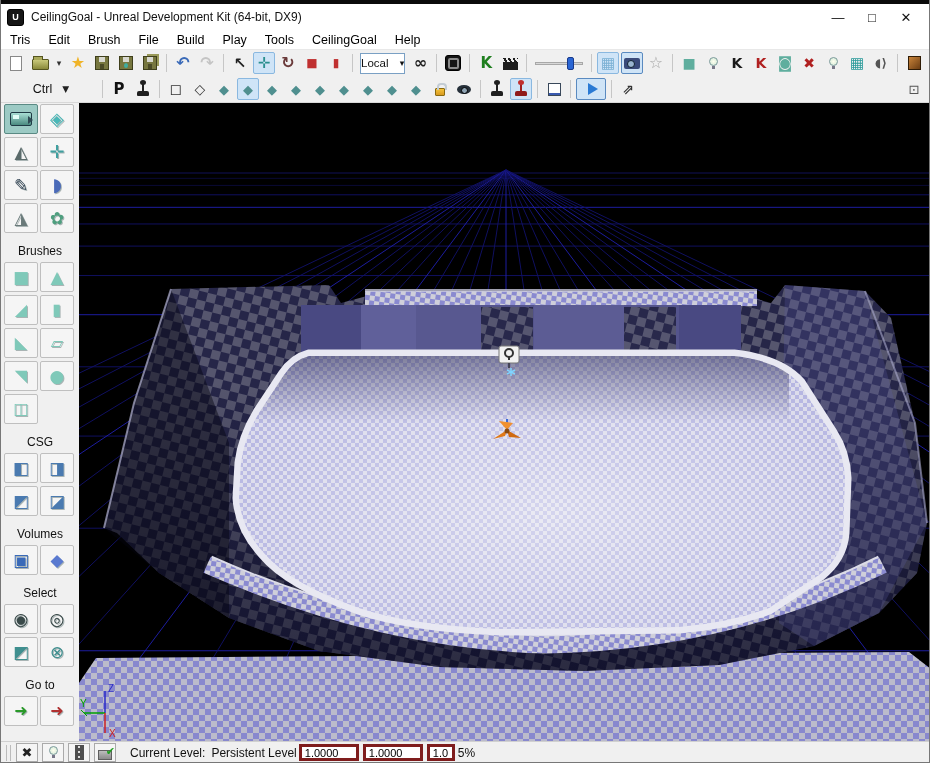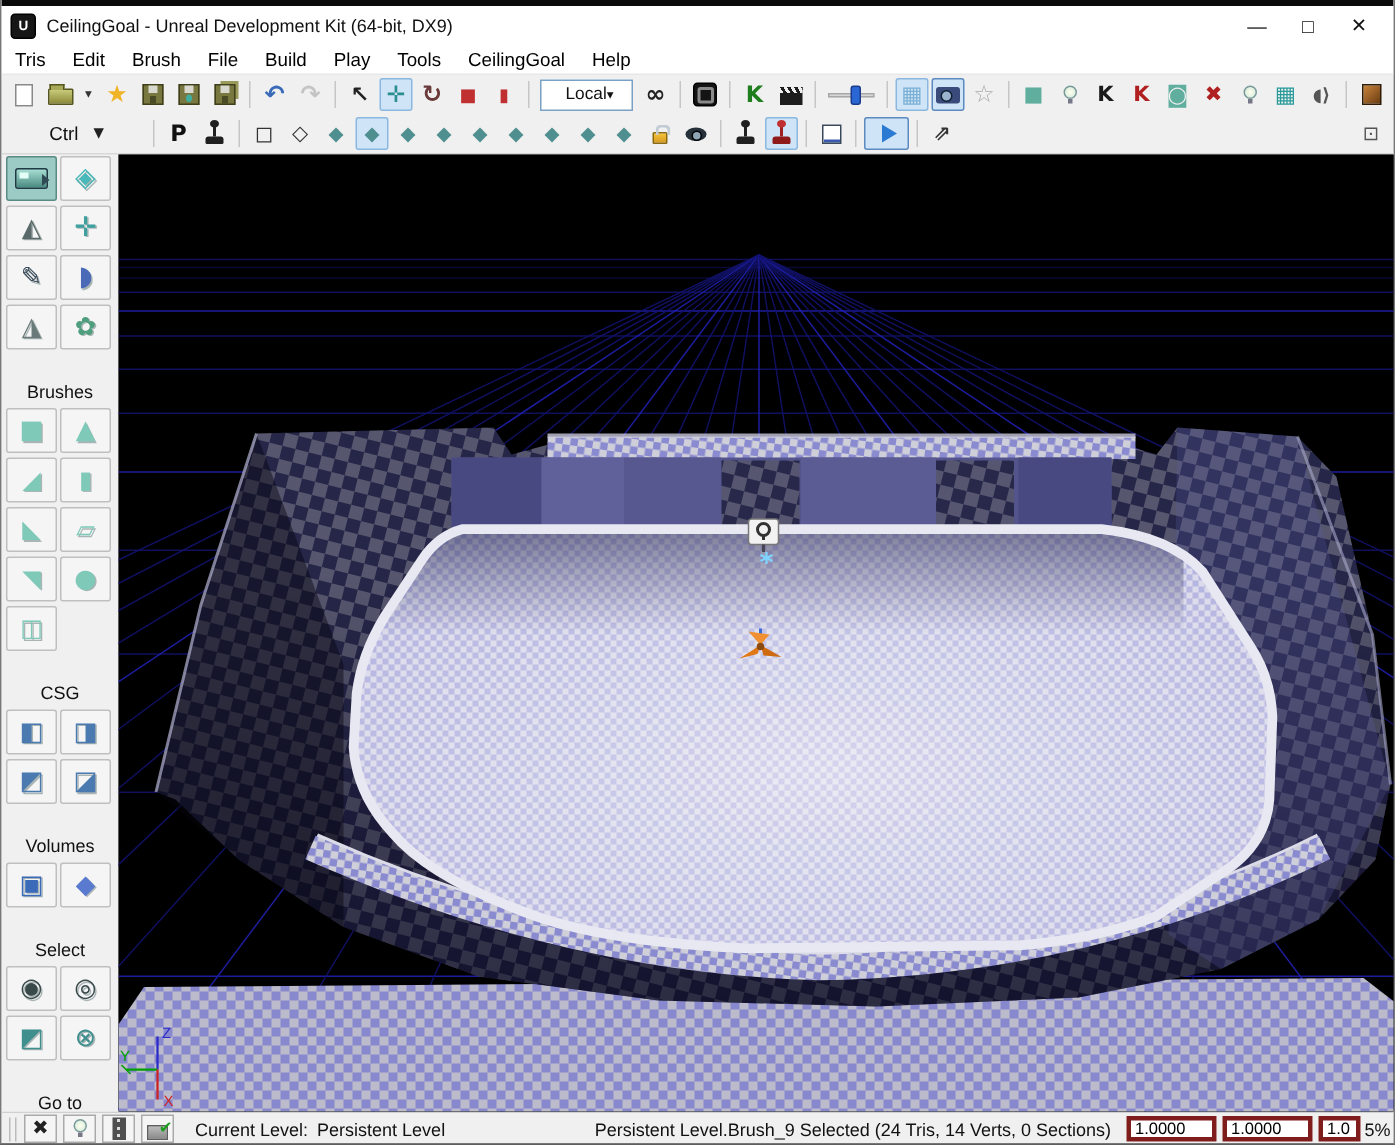--- a/index.html
+++ b/index.html
@@ -17,21 +17,21 @@
   .menu-item{padding:0 9px;font-size:12.5px;color:#000;height:100%;display:flex;align-items:center;}
   
   .toolbar{height:26px;background:#f0f0f0;display:flex;align-items:center;padding:0 3px;position:relative;}
   .toolbar2{height:27px;border-bottom:1px solid #d8d8d8;}
   .tbtn{min-width:22px;height:22px;display:flex;align-items:center;justify-content:center;border:1px solid transparent;border-radius:2px;margin:0 1px;position:relative;}
   .tbtn.sel{background:#cfe4f7;border-color:#8ab8e0;}
   .tbtn.pressed{background:#cfe4f7;border-color:#5a8ac0;}
   .tbtn.dis{opacity:.42;}
   .tsep{width:1px;height:18px;background:#c6c6c6;margin:0 4px;flex:0 0 auto;}
   .g{font-family:"DejaVu Sans",sans-serif;line-height:1;display:inline-block;}
-  .tdrop{height:21px;width:62px;border:1px solid #7aa0c4;background:#fff;display:flex;align-items:center;font-size:11.5px;padding:0 16px;margin:0 3px;color:#111;justify-content:space-between;}
+  .tdrop{height:21px;width:62px;border:1px solid #7aa0c4;background:#fff;display:flex;align-items:center;font-size:11.5px;padding:0 0;margin:0 3px;color:#111;justify-content:space-between;}
   .modes-hdr{width:94px;height:100%;display:flex;align-items:center;justify-content:center;gap:10px;font-size:12.5px;color:#111;}
   .push-right{margin-left:auto;}
   
   .tooltip{position:absolute;left:200px;top:71px;height:20px;background:#fffffe;border:1px solid #8a8a8a;box-shadow:2px 2px 2px rgba(0,0,0,.25);font-size:11.5px;color:#4a4a4a;display:flex;align-items:center;padding:0 8px;z-index:20;white-space:nowrap;}
   
   .i-page{width:12px;height:15px;background:#fff;border:1px solid #888;}
   .i-folder{width:17px;height:11px;background:linear-gradient(#c9c97a,#8a8a3a);border:1px solid #55551f;border-radius:1px;position:relative;margin-top:3px;}
   .i-folder::before{content:"";position:absolute;top:-4px;left:0;width:8px;height:3px;background:#a9a95a;border:1px solid #55551f;border-bottom:none;}
   .i-floppy{width:14px;height:14px;background:#77773f;border:1px solid #3f3f1c;position:relative;}
   .i-floppy::before{content:"";position:absolute;top:0;left:3px;right:3px;height:5px;background:#d8d8cf;}
@@ -65,21 +65,21 @@
   .i-pkg::after{content:"\2714";position:absolute;right:-4px;top:-6px;color:#1f9f1f;font-size:11px;font-weight:bold;}
   .i-camcorder{width:22px;height:14px;background:linear-gradient(#a8ded4,#4a8a80);border:1px solid #1f3a44;border-radius:2px;position:relative;}
   .i-camcorder::before{content:"";position:absolute;right:-2px;top:3px;border-left:5px solid #2f4a54;border-top:4px solid transparent;border-bottom:4px solid transparent;}
   .i-camcorder::after{content:"";position:absolute;left:2px;top:2px;width:6px;height:4px;background:#e4fff8;}
   .i-slider{width:66px;height:13px;position:relative;margin:0 4px;}
   .i-slider .track{position:absolute;left:0;right:0;top:5px;height:3px;background:#d8d8d8;border:1px solid #a8a8a8;}
   .i-slider .thumb{position:absolute;right:9px;top:0;width:7px;height:13px;background:#2a66d4;border-radius:2px;border:1px solid #1a3a8a;}
   
   .main{display:flex;height:638px;}
   .sidebar{width:78px;background:#f0f0f0;overflow:hidden;flex:0 0 auto;padding-top:1px;}
-  .side-label{font-size:12px;color:#111;text-align:center;margin:21px 0 4px;}
+  .side-label{font-size:12px;color:#111;text-align:center;margin:11px 0 4px;}
   .side-grid{display:flex;flex-wrap:wrap;padding-left:3px;row-gap:3px;column-gap:2px;}
   .sbtn{width:34px;height:30px;background:#f5f5f5;border:1px solid #bfbfbf;border-radius:2px;display:flex;align-items:center;justify-content:center;}
   .sbtn.sel{background:#9ccac4;border-color:#5a8a84;}
   .viewport{flex:1;position:relative;background:#000;}
   .viewport svg{display:block;}
   
   .statusbar{height:22px;background:#f0f0f0;border-top:1px solid #d0d0d0;display:flex;align-items:center;padding:0 2px;font-size:12px;color:#111;}
   .sb-grip{width:5px;height:16px;border-left:1px solid #bbb;border-right:1px solid #bbb;margin:0 3px;}
   .sbtn-sm{width:22px;height:19px;background:#f5f5f5;border:1px solid #aaa;display:flex;align-items:center;justify-content:center;margin:0 2px;}
   .sb-text{margin-left:12px;white-space:nowrap;}
@@ -579,21 +579,20 @@
         </div>
         <div class="sbtn-sm">
           <span class="i-road"></span>
         </div>
         <div class="sbtn-sm">
           <span class="i-pkg"></span>
         </div>
       </span>
     <span class="sb-text">Current Level:</span>
     <span class="sb-text" style="margin-left:6px">Persistent Level</span>
-    <span class="sb-sel">Persistent Level.Brush_9 Selected (24 Tris,  14 Verts,  0 Sections)</span>
     <span id="sb-inputs" style="display:flex;align-items:center">
         <input class="sb-input" value="1.0000" style="width: 60px;">
         <input class="sb-input" value="1.0000" style="width: 60px;">
         <input class="sb-input" value="1.0" style="width: 28px;">
       </span>
     <span class="sb-pct">5%</span>
   </div>
 </div>
 
 </body></html>

